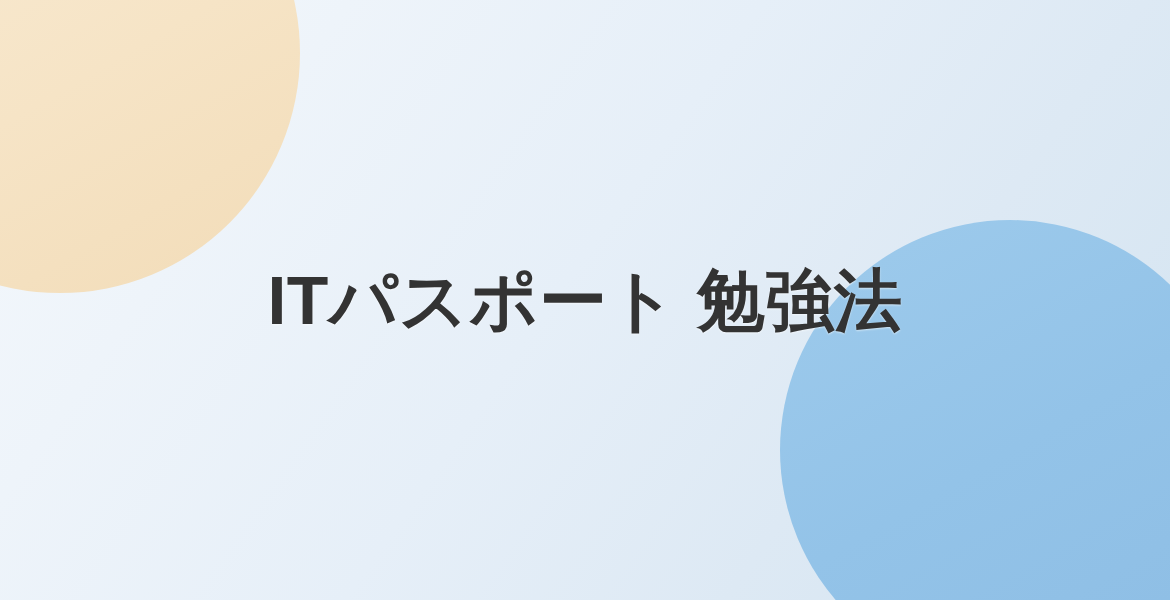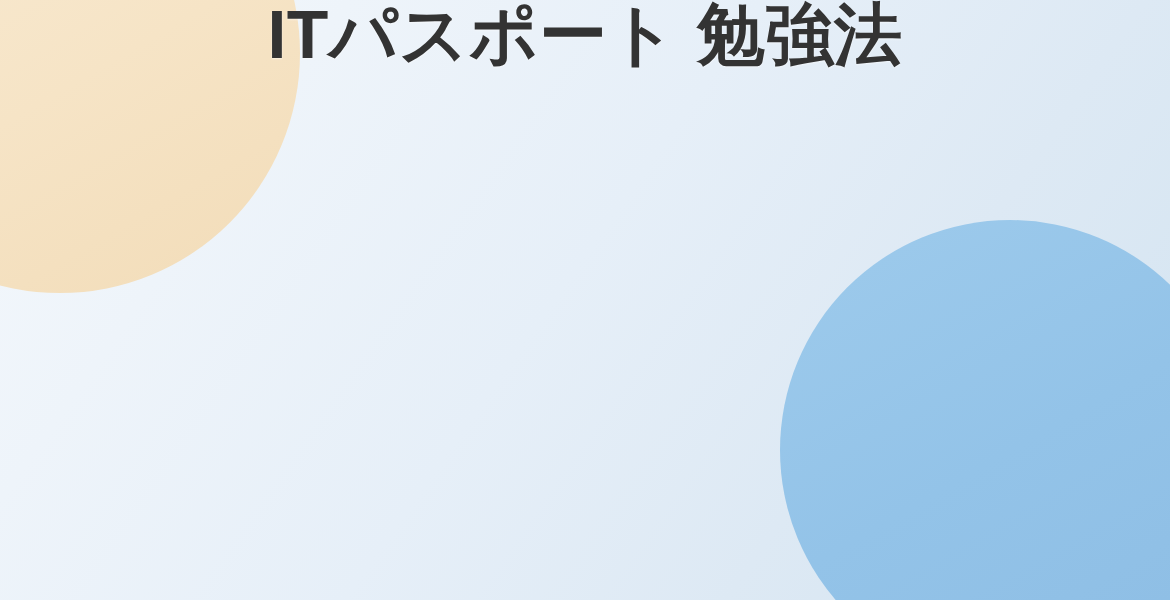--- a/index.html
+++ b/index.html
@@ -43,23 +43,23 @@
     width: 460px;
     height: 460px;
     background: linear-gradient(150deg, #9ecbec 0%, #93c3e8 50%, #8dbde4 100%);
   }
 
   
   #content {
     position: absolute;
     inset: 0;
     display: flex;
-    flex-direction: column;
+    flex-direction: row;
     align-items: center;
-    justify-content: flex-start;
+    justify-content: center;
   }
 
   #main-title {
     margin: 0;
     font-size: 68px;
     font-weight: bold;
     line-height: 1.0;
     color: #333333;
     letter-spacing: 0.5px;
     white-space: nowrap;

